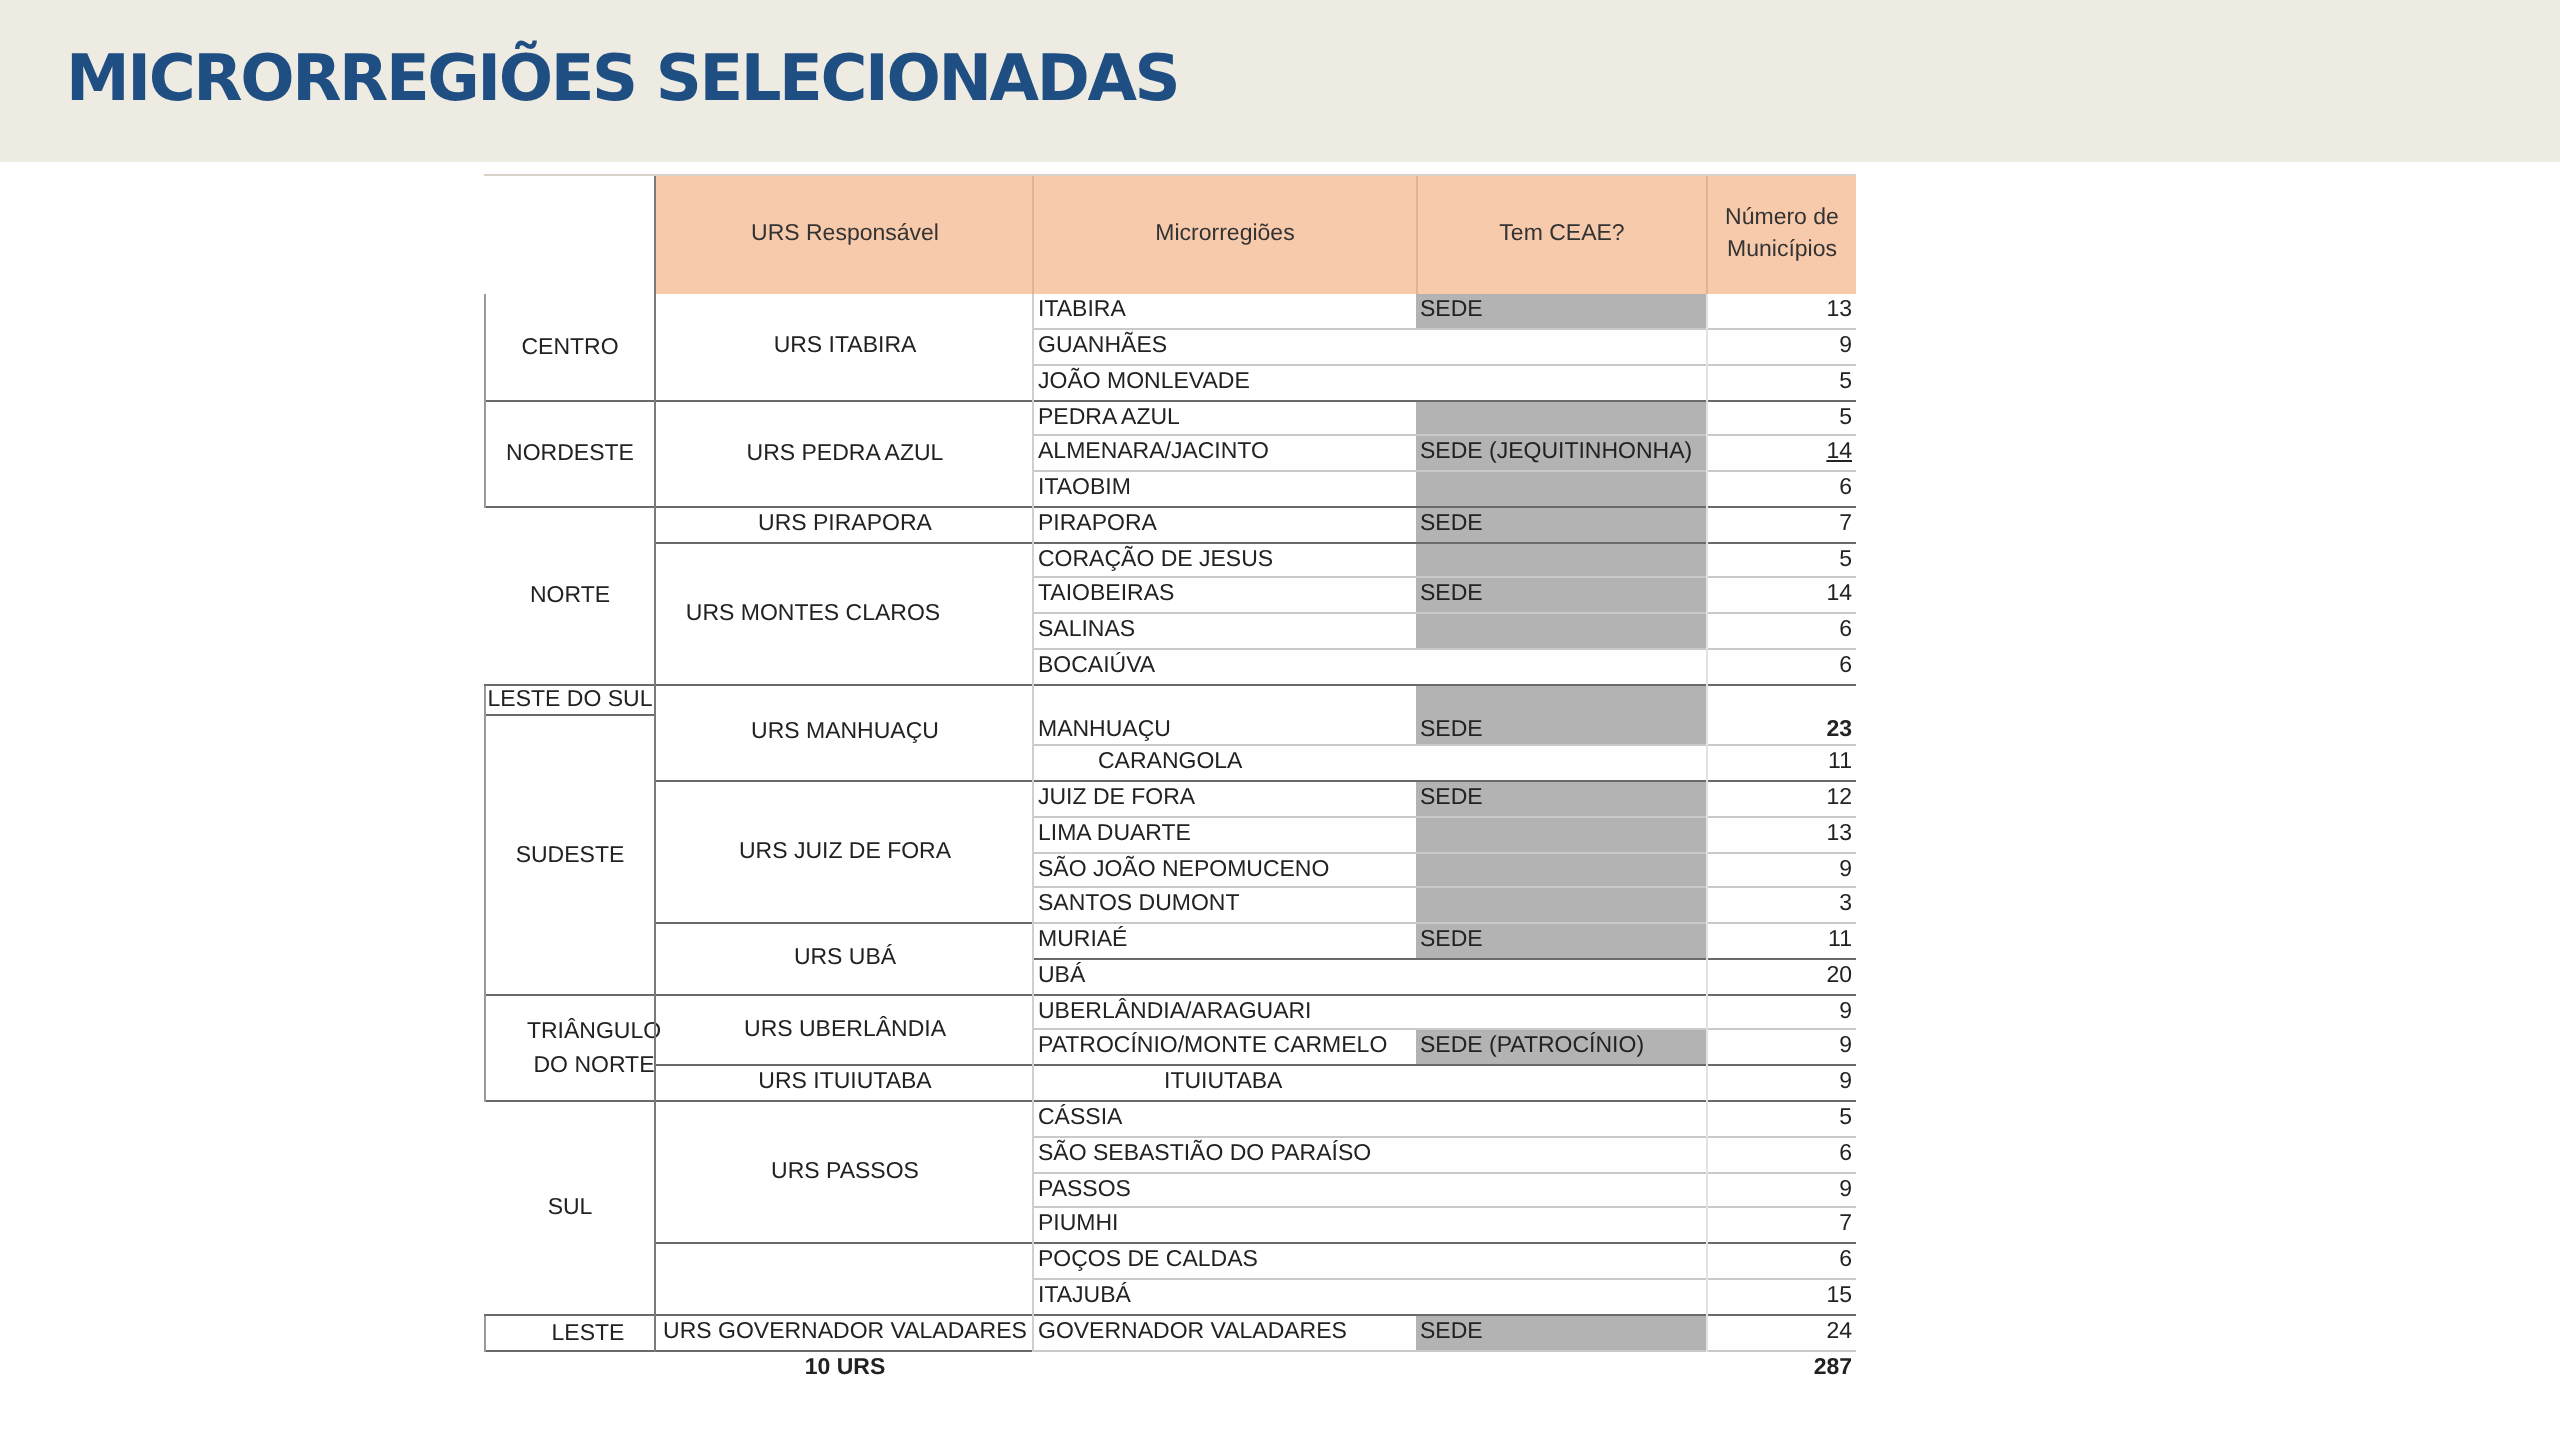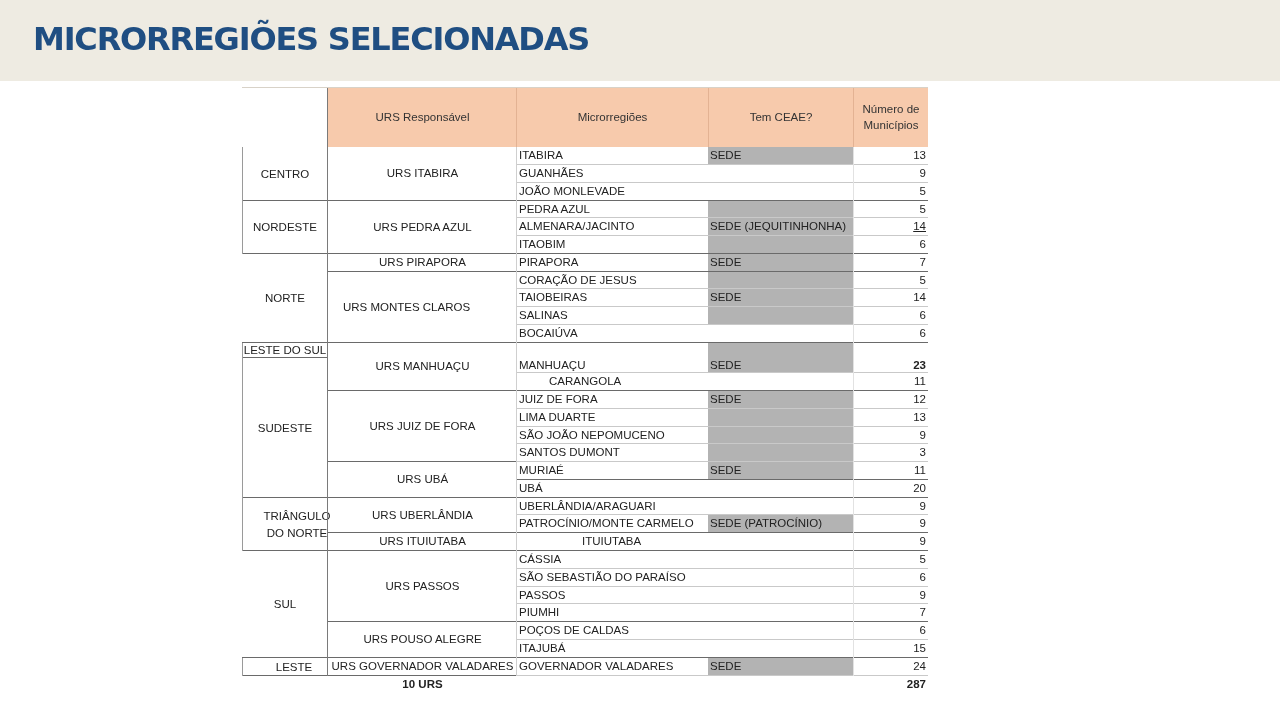--- a/index.html
+++ b/index.html
@@ -204,21 +204,20 @@
     <div class="cell center" style="left: 328px; top: 391px; width: 189px; height: 71px;">URS JUIZ DE FORA</div>
     <div class="hline dark" style="left: 328px; top: 461px; width: 189px;"></div>
     <div class="cell center" style="left: 328px; top: 462px; width: 189px; height: 36px;">URS UBÁ</div>
     <div class="hline dark" style="left: 328px; top: 497px; width: 189px;"></div>
     <div class="cell center" style="left: 328px; top: 498px; width: 189px; height: 35px;">URS UBERLÂNDIA</div>
     <div class="hline dark" style="left: 328px; top: 532px; width: 189px;"></div>
     <div class="cell center" style="left: 328px; top: 533px; width: 189px; height: 18px;">URS ITUIUTABA</div>
     <div class="hline dark" style="left: 328px; top: 550px; width: 189px;"></div>
     <div class="cell center" style="left: 328px; top: 551px; width: 189px; height: 71px;">URS PASSOS</div>
     <div class="hline dark" style="left: 328px; top: 621px; width: 189px;"></div>
-    <div class="cell center" style="left: 328px; top: 622px; width: 189px; height: 36px;">URS POUSO ALEGRE</div>
     <div class="hline dark" style="left: 328px; top: 657px; width: 189px;"></div>
     <div class="cell center" style="left: 328px; top: 658px; width: 189px; height: 18px;">URS GOVERNADOR VALADARES</div>
     <div class="hline dark" style="left: 328px; top: 675px; width: 189px;"></div>
     <div class="vline" style="left: 242px; top: 147px; height: 107px;"></div>
     <div class="vline" style="left: 242px; top: 343px; height: 208px;"></div>
     <div class="vline" style="left: 242px; top: 658px; height: 18px;"></div>
     <div class="vline dark" style="left: 327px; top: 147px; height: 529px;"></div>
     <div class="vline" style="left: 516px; top: 147px; height: 529px; background: rgb(207, 207, 207);"></div>
     <div class="vline" style="left: 853px; top: 147px; height: 529px; background: rgb(226, 226, 226);"></div>
     <div class="cell center bold" style="left: 328px; top: 676px; width: 189px; height: 18px;">10 URS</div>

